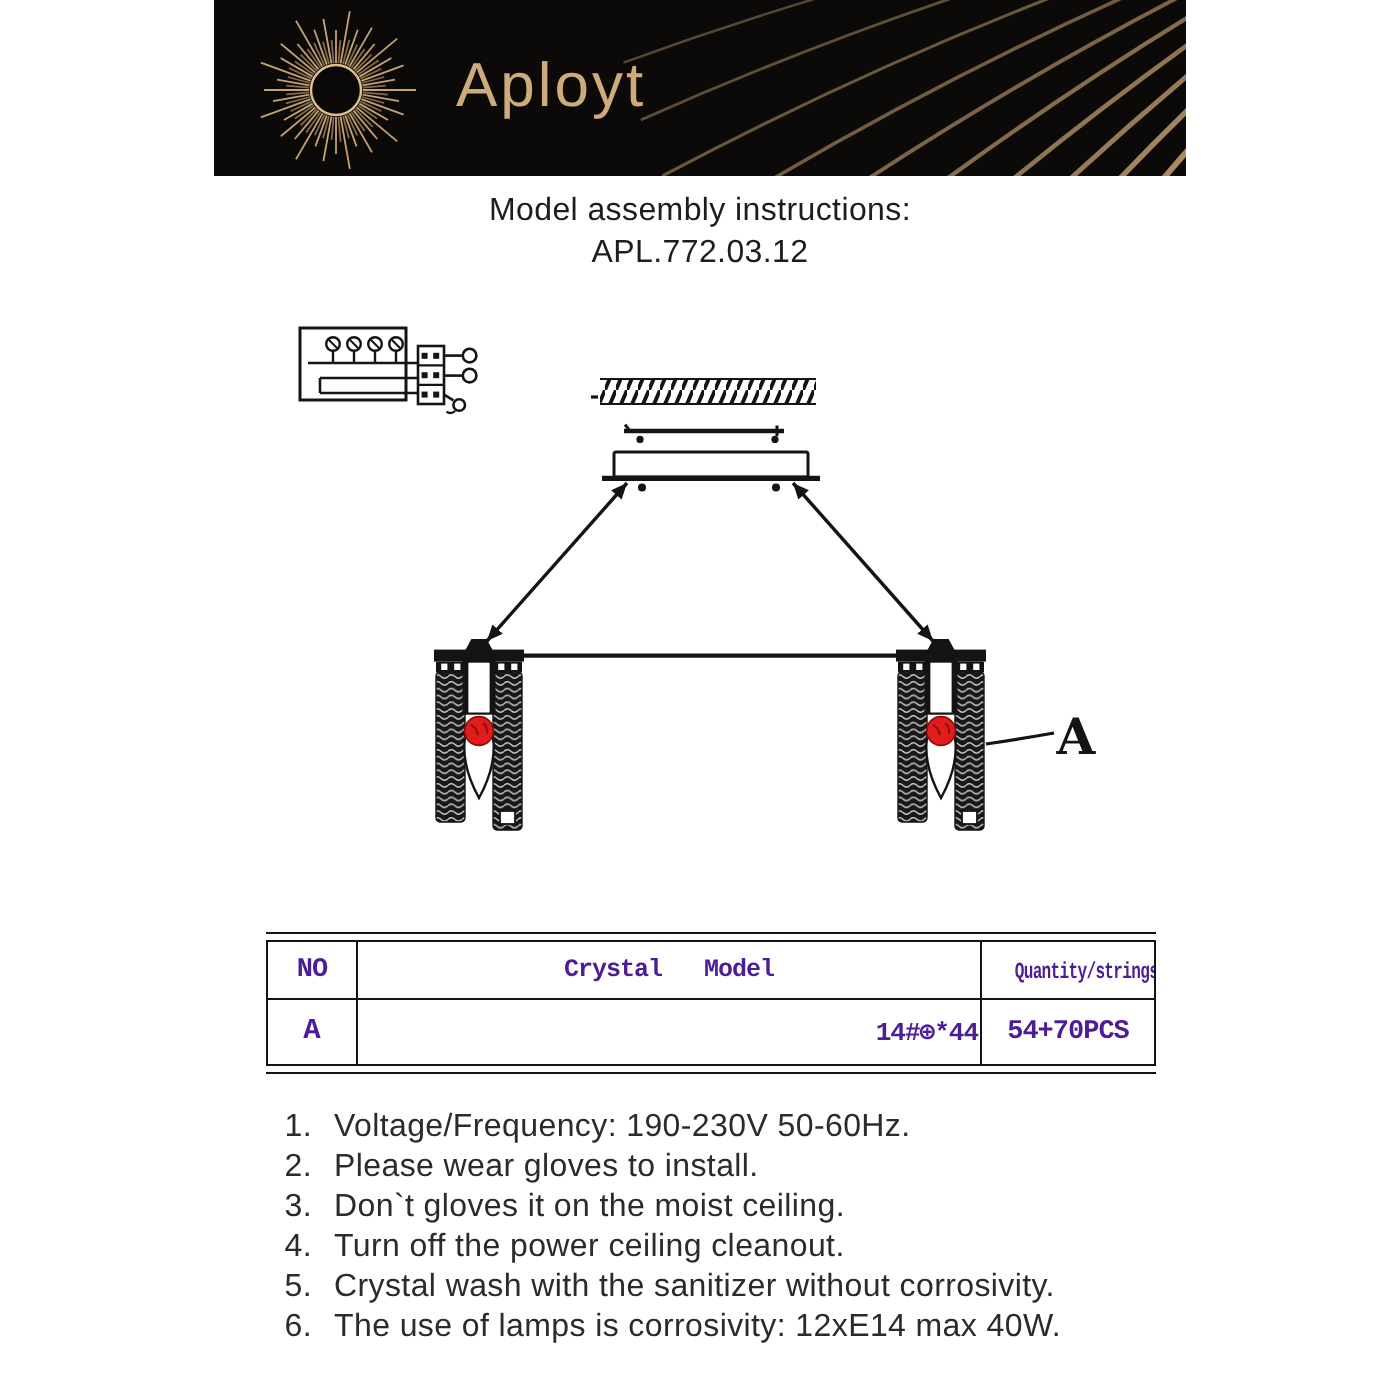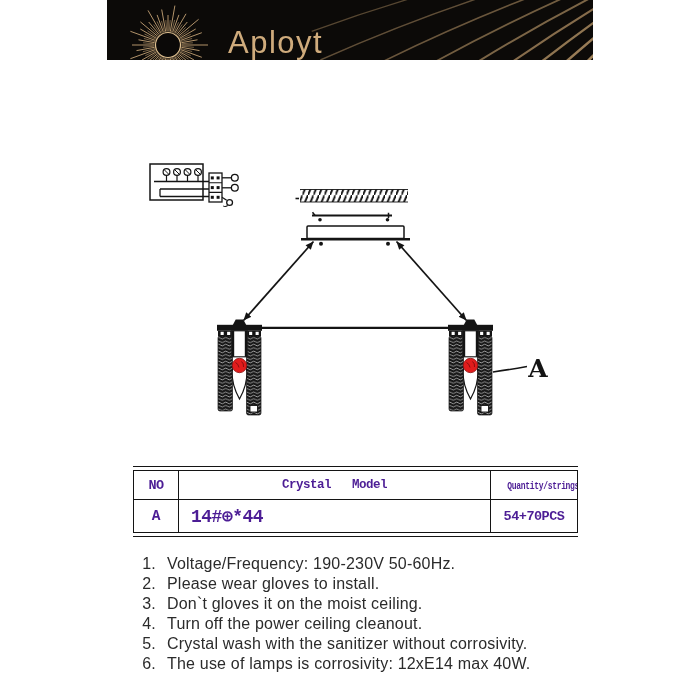--- a/index.html
+++ b/index.html
@@ -1,20 +1,20 @@
 <!DOCTYPE html>
 <html><head>
 <meta charset="utf-8">
 <style>
   html,body{margin:0;padding:0;}
   body{width:700px;height:700px;background:#ffffff;font-family:"Liberation Sans",sans-serif;position:relative;}
   .page{position:absolute;left:0;top:0;width:700px;height:700px;background:#fff;overflow:hidden;}
 
   
-  .banner{position:absolute;left:107px;top:0;width:486px;height:60px;background:#0c0a08;overflow:hidden;}
+  .banner{position:absolute;left:107px;top:0;width:486px;height:88px;background:#0c0a08;overflow:hidden;}
   .banner svg{position:absolute;left:0;top:0;}
   .brand{position:absolute;left:121px;top:25px;font-size:31px;font-weight:400;color:#cfab7c;letter-spacing:1.5px;line-height:36px;}
 
   
   .title-block{position:absolute;left:0;top:95px;width:700px;text-align:center;color:#1d1d1d;}
   .title-line{font-size:16px;line-height:21px;letter-spacing:0.2px;}
 
   
   .diagram{position:absolute;left:130px;top:150px;width:430px;height:330px;}
 
@@ -25,21 +25,21 @@
      font-family:"Liberation Mono",monospace;font-weight:bold;color:#4c1d95;}
   .spec-table td{border:1.5px solid #141414;overflow:hidden;white-space:nowrap;}
   .col-no{width:42px;text-align:center;}
   .col-qty{width:84px;text-align:center;}
   .hdr-row td{height:26px;}
   .data-row td{height:30px;}
   .hdr-no{font-size:13.5px;letter-spacing:-0.5px;}
   .hdr-crystal{text-align:center;font-size:12.5px;word-spacing:14px;letter-spacing:-0.5px;margin-top:38px;}
   .hdr-qty-inner{display:inline-block;transform:scaleX(0.70);transform-origin:center;font-size:11.5px;letter-spacing:-0.5px;}
   .cell-a{font-size:14.5px;}
-  .cell-model{font-size:18px;padding-left:12px;letter-spacing:-0.5px;}
+  .cell-model{font-size:13px;padding-left:12px;letter-spacing:-0.5px;text-align:right;}
   .cell-qty{font-size:13.5px;letter-spacing:-0.5px;margin-left:41px;}
 
   
   .instructions{position:absolute;left:130px;top:554px;width:460px;color:#2b2b2b;}
   .instr-row{display:grid;grid-template-columns:26px 11px auto;font-size:16px;line-height:19.9px;letter-spacing:0.2px;}
   .instr-num{text-align:right;}
 </style>
 </head>
 <body>
 
@@ -134,20 +134,24 @@
           <path d="M525.7,-23.3 Q381.4,47.1 251.4,141.5" stroke="#c7a270" stroke-width="1.96" fill="none" opacity="0.60"></path>
           <path d="M522.0,-30.1 Q373.1,30.1 236.9,115.2" stroke="#c7a270" stroke-width="1.78" fill="none" opacity="0.55"></path>
           <path d="M518.7,-37.0 Q366.0,12.6 224.2,88.0" stroke="#c7a270" stroke-width="1.60" fill="none" opacity="0.50"></path>
           <path d="M516.0,-44.2 Q360.2,-5.3 213.4,60.0" stroke="#c7a270" stroke-width="1.42" fill="none" opacity="0.45"></path>
           <path d="M513.7,-51.5 Q355.6,-23.6 204.7,31.3" stroke="#c7a270" stroke-width="1.24" fill="none" opacity="0.40"></path>
         </g>
     </svg>
     <span class="brand">Aployt</span>
   </div>
 
+  <div class="title-block">
+    <div class="title-line">Model assembly instructions:</div>
+    <div class="title-line">APL.772.03.12</div>
+  </div>
 
   <svg class="diagram" viewBox="130 150 430 330">
     <defs>
       <pattern id="hatch" width="5.5" height="13" patternUnits="userSpaceOnUse">
         <path d="M0,13 L5.5,0" stroke="#141414" stroke-width="1.9" fill="none"></path>
       </pattern>
       <pattern id="coil" width="7" height="3.4" patternUnits="userSpaceOnUse">
         <rect width="7" height="3.4" fill="#181818"></rect>
         <path d="M0,1.7 Q1.75,0.1 3.5,1.7 T7,1.7" stroke="#ffffff" stroke-width="0.7" fill="none" opacity="0.8"></path>
       </pattern>

